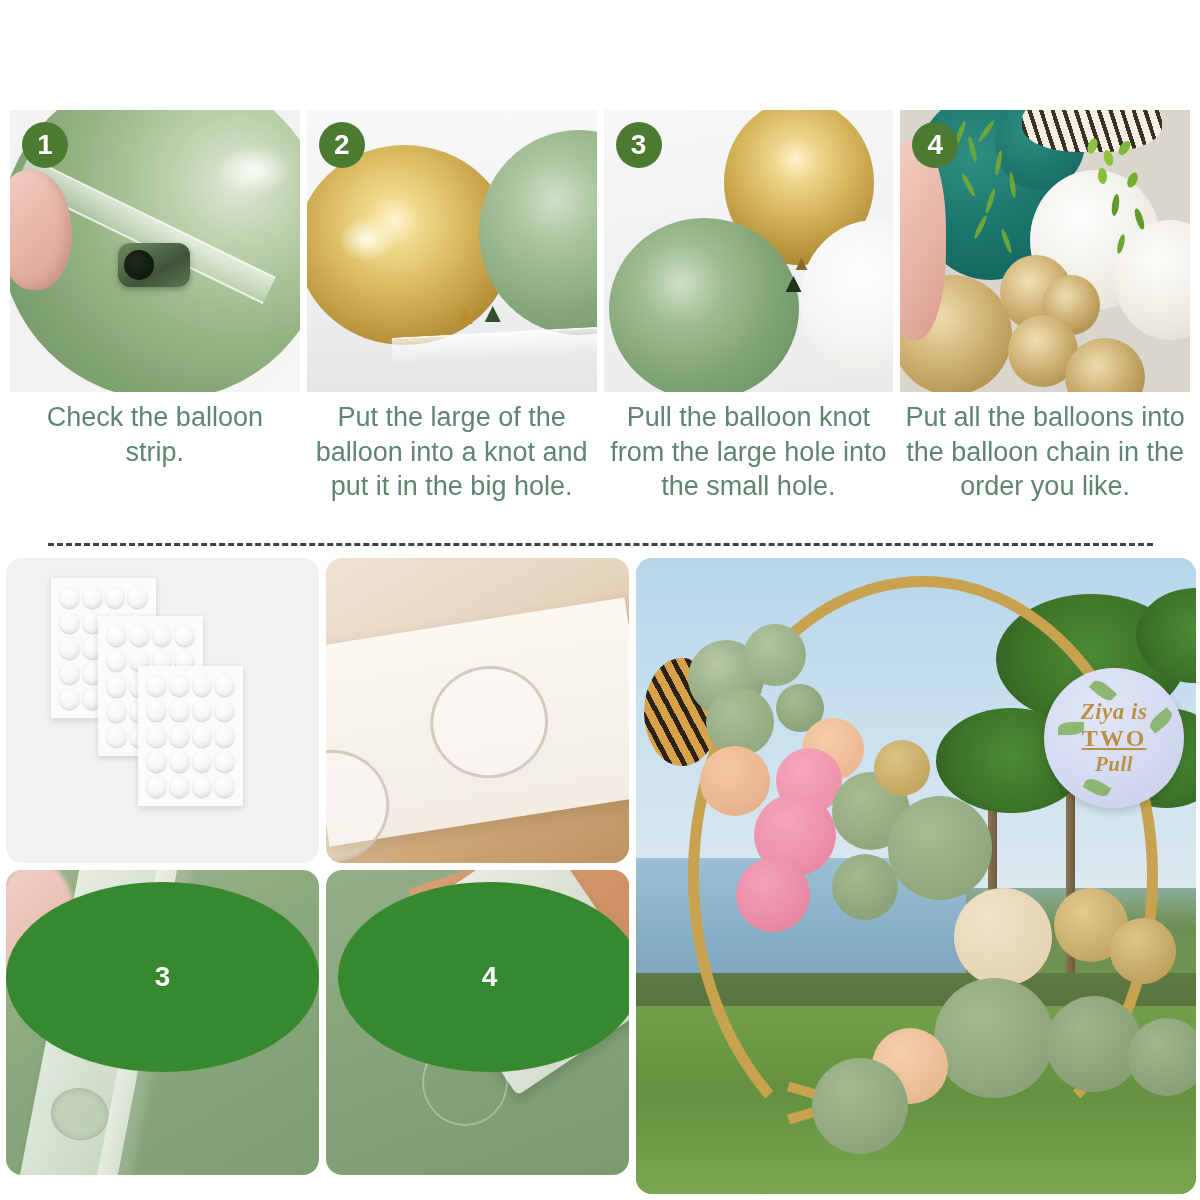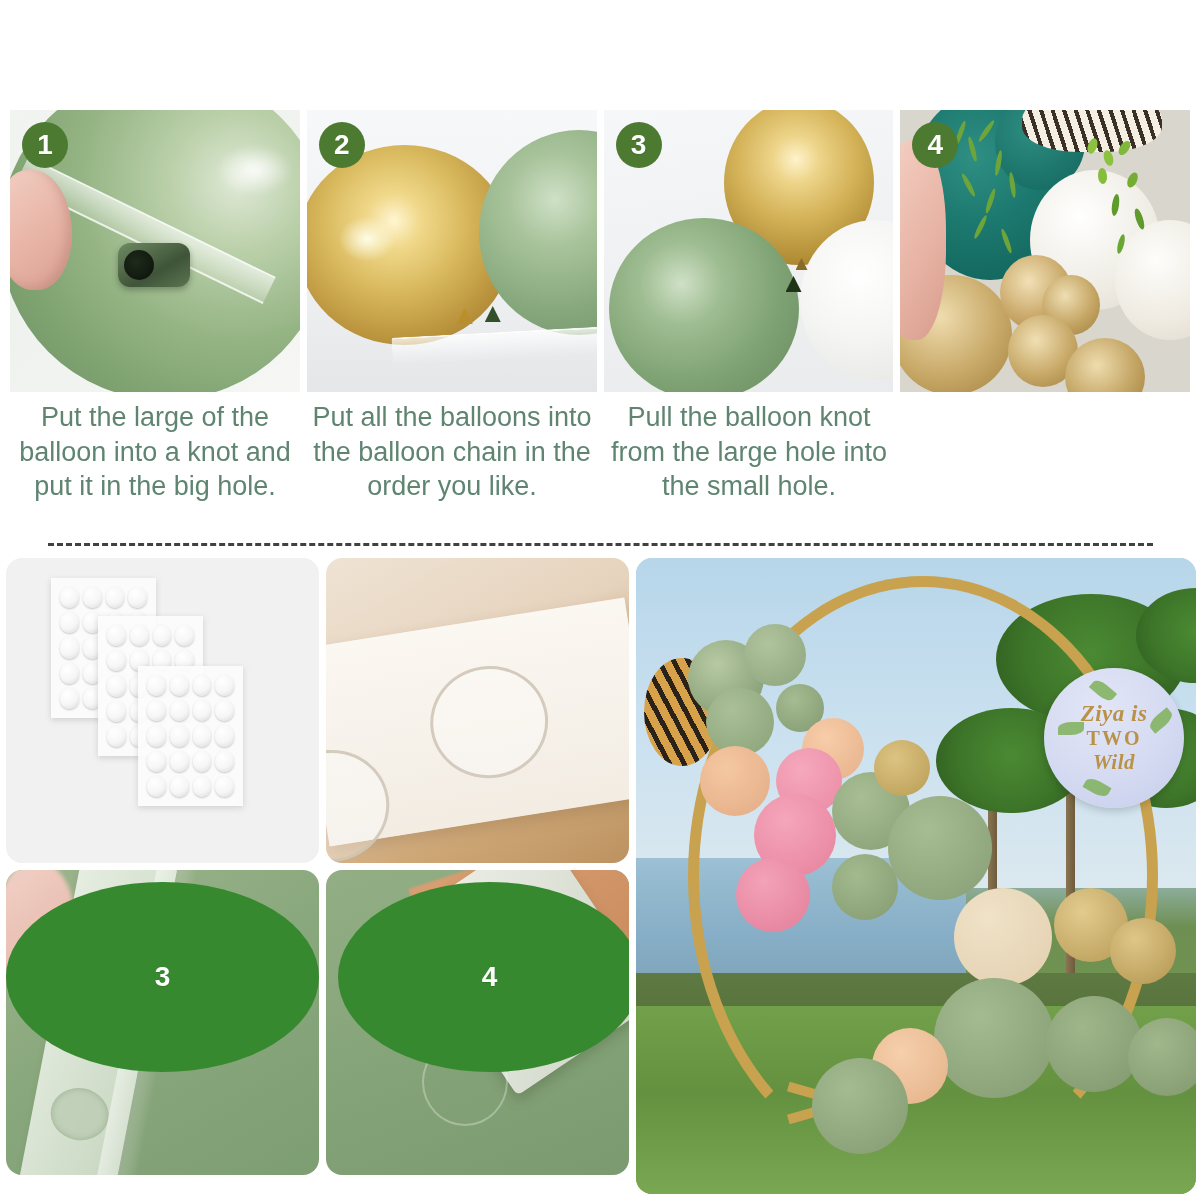--- a/index.html
+++ b/index.html
@@ -310,21 +310,21 @@
     background: radial-gradient(circle at 40% 30%, #e3e6f7 0%, #d4daf1 55%, #c6cdea 100%);
     box-shadow: 0 3px 8px rgba(0,0,0,.18);
     display:flex; flex-direction:column; align-items:center; justify-content:center;
     overflow:hidden;
   }
   .sign .l1,.sign .l2,.sign .l3{
     font-family: "Liberation Serif", serif;
     color: #b99147; font-style: italic; font-weight: 700; letter-spacing:.5px;
   }
   .sign .l1{ font-size: 23px; }
-  .sign .l2{ font-size: 20px; letter-spacing: 2px; font-style: normal; }
+  .sign .l2{ font-size: 24px; letter-spacing: 2px; font-style: normal; text-decoration: underline; }
   .sign .l3{ font-size: 21px; }
   .sign .leaf{
     position:absolute; width:26px; height:13px; border-radius: 50% 0 50% 0;
     background:#7fb05a; opacity:.85;
   }
   .bal{ position:absolute; border-radius:50%; }
 
   
   .bottomgap{ position:absolute; left:0; bottom:0; width:1200px; height:6px; background:#fff; }
 </style>
@@ -394,23 +394,24 @@
         <span style="left:24px;top:56px;width:7px;height:22px;background:#5f9a2c;transform:rotate(8deg)"></span>
         <span style="left:48px;top:70px;width:7px;height:22px;background:#5f9a2c;transform:rotate(-18deg)"></span>
         <span style="left:30px;top:96px;width:6px;height:20px;background:#6aa634;transform:rotate(14deg)"></span>
       </div>
       <div class="finger4"></div>
       <div class="badge olive tl">4</div>
     </div>
   </div>
 
   <div class="captions">
+    <div class="caption">Check the balloon strip.</div>
     <div class="caption">Put the large of the balloon into a knot and put it in the big hole.</div>
+    <div class="caption">Pull the balloon knot from the large hole into the small hole.</div>
     <div class="caption">Put all the balloons into the balloon chain in the order you like.</div>
-    <div class="caption">Pull the balloon knot from the large hole into the small hole.</div>
   </div>
 
   <div class="divider"></div>
 
   <div class="lower">
 
     <div class="panel p1">
       <div class="sheet sheetA">
         <i></i>
           <i></i>
@@ -548,19 +549,19 @@
       <div class="bal" style="left:236px;top:470px;width:76px;height:76px;background:radial-gradient(circle at 38% 32%,#f6cfac,#e3b288);"></div>
       <div class="bal" style="left:176px;top:500px;width:96px;height:96px;background:radial-gradient(circle at 38% 32%,#a4ba90,#849b71);"></div>
 
       <div class="sign">
         <div class="leaf" style="left:14px;top:54px;"></div>
         <div class="leaf" style="right:10px;top:46px;transform:rotate(140deg);"></div>
         <div class="leaf" style="left:46px;top:16px;transform:rotate(40deg);"></div>
         <div class="leaf" style="left:40px;bottom:14px;transform:rotate(210deg);"></div>
         <div class="l1">Ziya is</div>
         <div class="l2">TWO</div>
-        <div class="l3">Wild</div>
+        <div class="l3">Pull</div>
       </div>
     </div>
   </div>
 
   <div class="bottomgap"></div>
 </div>
 
 </body></html>

